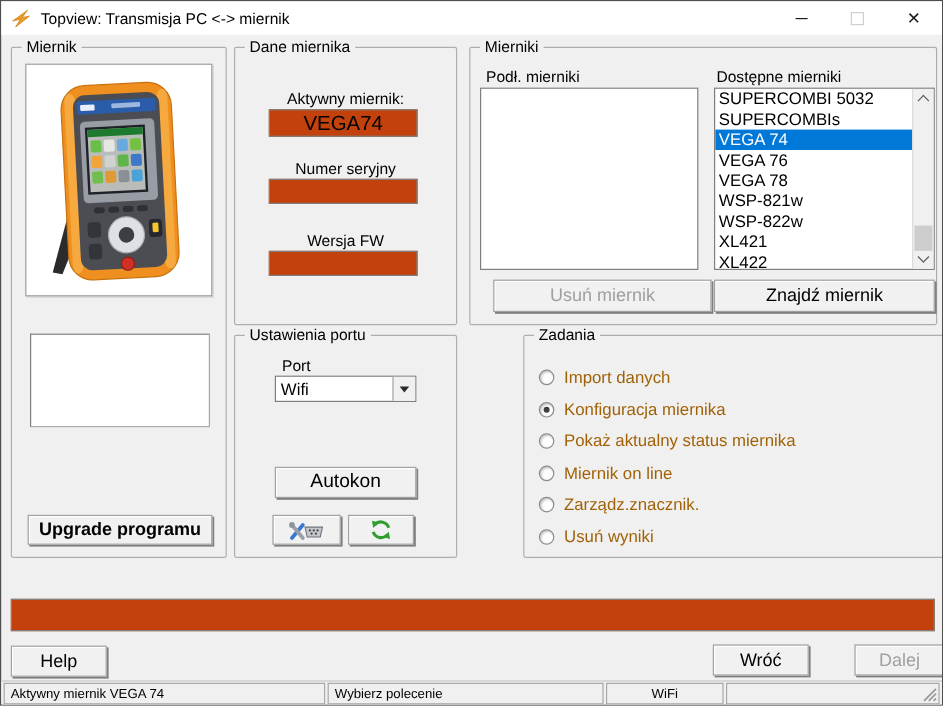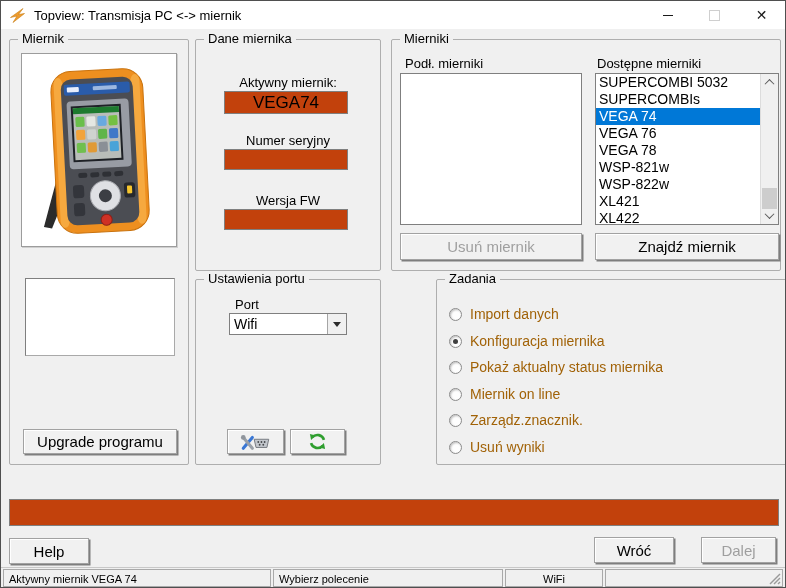--- a/index.html
+++ b/index.html
@@ -16,21 +16,21 @@
   #btn-max span{display:block;width:9px;height:9px;border:1px solid #cfcfcf;}
   #btn-close span{font-size:14px;color:#1a1a1a;line-height:1;}
 
   
   .group{position:absolute;border:1px solid #aeaeae;border-radius:2px;}
   .glabel{position:absolute;top:-8px;left:8px;background:#f0f0f0;padding:0 4px;font-size:13px;color:#000;line-height:14px;}
 
   
   .sunken{background:#ffffff;border:1px solid #7f7f7f;border-right-color:#a9a9a9;border-bottom-color:#a9a9a9;box-sizing:border-box;}
   .btn{position:absolute;background:#f1f1f1;border:1px solid #a2a2a2;box-shadow:inset 1px 1px 0 #ffffff,1.5px 1.5px 0 #7e7e7e;display:flex;align-items:center;justify-content:center;font-size:15px;color:#000;box-sizing:border-box;cursor:default;}
-  .btn.disabled{color:#9f9f9f;}
+  .btn.disabled{color:#9f9f9f;margin-left:11px;}
   .field{position:absolute;background:#c2410c;border:1px solid #7f7f7f;box-sizing:border-box;font-size:13px;padding:0 4px;font-family:"Liberation Sans",sans-serif;}
   .lbl{position:absolute;font-size:13px;color:#000;white-space:nowrap;}
 
   
   #device-frame{position:absolute;left:20px;top:52px;width:156px;height:194px;padding:2px;background:#fff;border:1px solid #9c9c9c;box-shadow:1px 1px 0 #cfcfcf;box-sizing:border-box;}
 
   
   .combo{position:absolute;background:#fff;border:1px solid #7f7f7f;box-sizing:border-box;display:flex;align-items:center;}
   .combo-text{flex:1;font-size:14px;padding-left:4px;}
   .combo-btn{width:18px;align-self:stretch;background:#f0f0f0;border-left:1px solid #a5a5a5;display:flex;align-items:center;justify-content:center;}
@@ -118,21 +118,21 @@
         <rect x="47" y="146" width="11" height="13" rx="3" fill="#33353b"></rect>
         <circle cx="79" cy="140" r="15" fill="#dfe0e4" stroke="#aaabb0"></circle>
         <circle cx="79" cy="140" r="6.5" fill="#3c3e44"></circle>
         <rect x="98" y="128" width="11" height="15" rx="3" fill="#26282d"></rect>
         <rect x="101" y="131" width="5" height="8" rx="1" fill="#f5c52e"></rect>
         <circle cx="79" cy="164" r="5.5" fill="#cf3125" stroke="#8e1f17"></circle>
       </g>
     </svg>
   </div>
   <div class="sunken" style="position:absolute;left:24px;top:277px;width:150px;height:78px;"></div>
-  <div class="btn" style="left:22px;top:428px;width:154px;height:25px;">
+  <div class="btn" style="left:22px;top:428px;width:154px;height:25px;font-weight:bold;">
     <span>Upgrade programu</span>
   </div>
 
   <div class="group" style="left:194px;top:38px;width:184px;height:230px;">
     <span class="glabel">Dane miernika</span>
     <div class="lbl" style="top:35px;left:0;width:100%;text-align:center;">Aktywny miernik:</div>
     <div class="field" style="left:28px;top:51px;width:124px;height:23px;font-size:17px;text-align:center;line-height:21px;">VEGA74</div>
     <div class="lbl" style="top:93px;left:0;width:100%;text-align:center;">Numer seryjny</div>
     <input class="field" style="left: 28px; top: 109px; width: 124px; height: 21px;" value="">
     <div class="lbl" style="top:153px;left:0;width:100%;text-align:center;">Wersja FW</div>
@@ -140,20 +140,23 @@
   </div>
 
   <div class="group" style="left:194px;top:278px;width:184px;height:184px;">
     <span class="glabel">Ustawienia portu</span>
     <div class="lbl" style="top:17px;left:39px;">Port</div>
     <div class="combo" style="left:33px;top:33px;width:118px;height:22px;">
       <span class="combo-text">Wifi</span>
       <span class="combo-btn">
           <span class="combo-arrow"></span>
         </span>
+    </div>
+    <div class="btn" style="left:33px;top:109px;width:118px;height:26px;font-size:16px;">
+      <span>Autokon</span>
     </div>
     <div class="btn" style="left:31px;top:149px;width:57px;height:25px;">
       <svg width="32" height="20" viewBox="0 0 34 22">
         <line x1="3" y1="18" x2="13" y2="6" stroke="#3a77d4" stroke-width="3.4" stroke-linecap="round"></line>
         <line x1="3" y1="6" x2="13" y2="18" stroke="#9aa0a8" stroke-width="3.4" stroke-linecap="round"></line>
         <circle cx="3" cy="6" r="2.6" fill="#8f959c"></circle>
         <path d="M15 8 L31 8 L29 17 L17 17 Z" fill="#c3c7cd" stroke="#6f7379" stroke-width="1"></path>
         <circle cx="19.5" cy="11" r="1" fill="#44464a"></circle>
         <circle cx="23" cy="11" r="1" fill="#44464a"></circle>
         <circle cx="26.5" cy="11" r="1" fill="#44464a"></circle>

